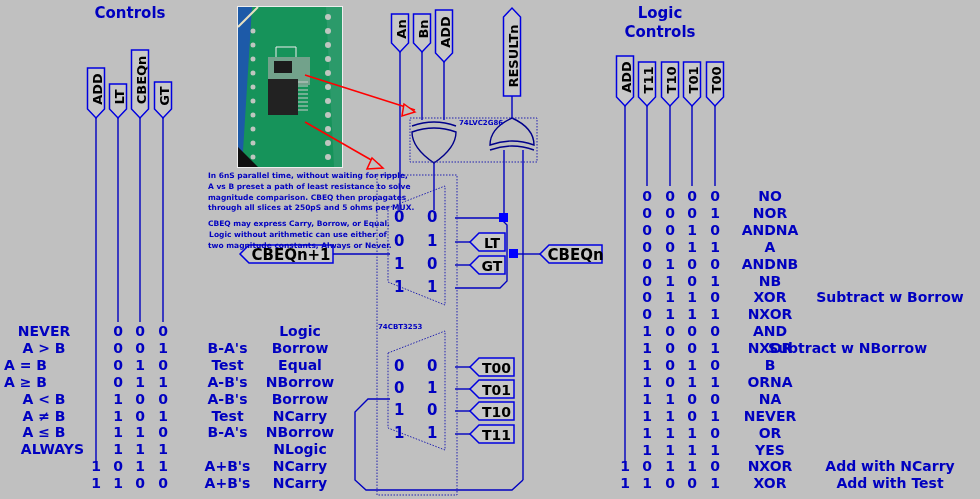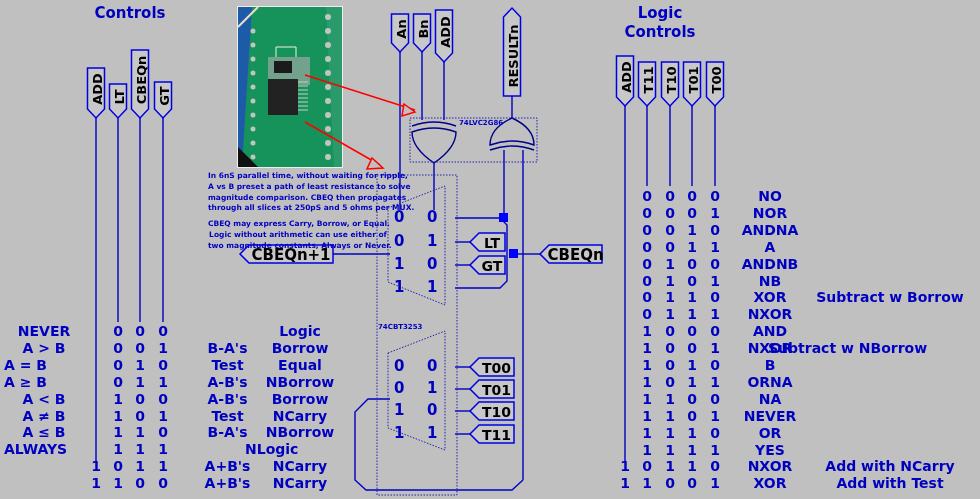--- a/index.html
+++ b/index.html
@@ -257,25 +257,25 @@
     <div class="t row" style="left: 132px; top: 407.5px; width: 16px; text-align: center;">0</div>
     <div class="t row" style="left: 155px; top: 407.5px; width: 16px; text-align: center;">1</div>
     <div class="t row" style="left: 185px; top: 407.5px; width: 85px; text-align: center;">Test</div>
     <div class="t row" style="left: 245px; top: 407.5px; width: 110px; text-align: center;">NCarry</div>
     <div class="t row" style="left: 4px; top: 424.4px; width: 80px; text-align: center;">A ≤ B</div>
     <div class="t row" style="left: 110px; top: 424.4px; width: 16px; text-align: center;">1</div>
     <div class="t row" style="left: 132px; top: 424.4px; width: 16px; text-align: center;">1</div>
     <div class="t row" style="left: 155px; top: 424.4px; width: 16px; text-align: center;">0</div>
     <div class="t row" style="left: 185px; top: 424.4px; width: 85px; text-align: center;">B-A's</div>
     <div class="t row" style="left: 245px; top: 424.4px; width: 110px; text-align: center;">NBorrow</div>
-    <div class="t row" style="left: 4px; top: 441.3px; width: 80px; text-align: left;">ALWAYS</div>
+    <div class="t row" style="left: 4px; top: 441.3px; width: 80px; text-align: right;">ALWAYS</div>
     <div class="t row" style="left: 110px; top: 441.3px; width: 16px; text-align: center;">1</div>
     <div class="t row" style="left: 132px; top: 441.3px; width: 16px; text-align: center;">1</div>
     <div class="t row" style="left: 155px; top: 441.3px; width: 16px; text-align: center;">1</div>
-    <div class="t row" style="left: 245px; top: 441.3px; width: 110px; text-align: left;">NLogic</div>
+    <div class="t row" style="left: 245px; top: 441.3px; width: 110px; text-align: center;">NLogic</div>
     <div class="t row" style="left: 88px; top: 458.2px; width: 16px; text-align: center;">1</div>
     <div class="t row" style="left: 110px; top: 458.2px; width: 16px; text-align: center;">0</div>
     <div class="t row" style="left: 132px; top: 458.2px; width: 16px; text-align: center;">1</div>
     <div class="t row" style="left: 155px; top: 458.2px; width: 16px; text-align: center;">1</div>
     <div class="t row" style="left: 185px; top: 458.2px; width: 85px; text-align: center;">A+B's</div>
     <div class="t row" style="left: 245px; top: 458.2px; width: 110px; text-align: center;">NCarry</div>
     <div class="t row" style="left: 88px; top: 475.1px; width: 16px; text-align: center;">1</div>
     <div class="t row" style="left: 110px; top: 475.1px; width: 16px; text-align: center;">1</div>
     <div class="t row" style="left: 132px; top: 475.1px; width: 16px; text-align: center;">0</div>
     <div class="t row" style="left: 155px; top: 475.1px; width: 16px; text-align: center;">0</div>

